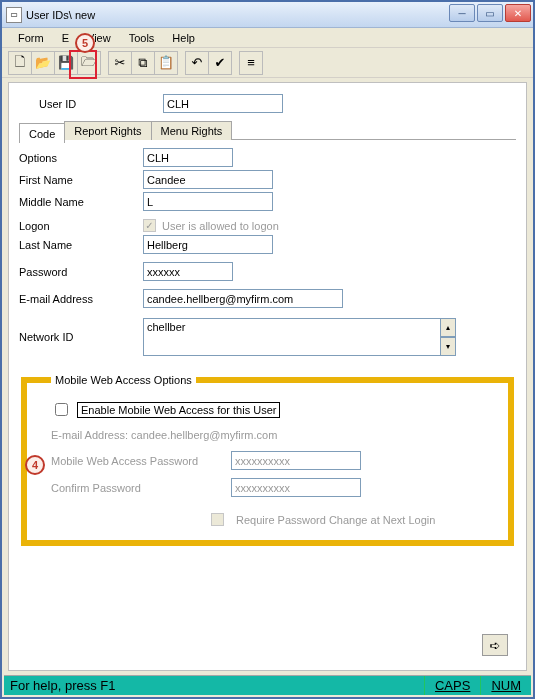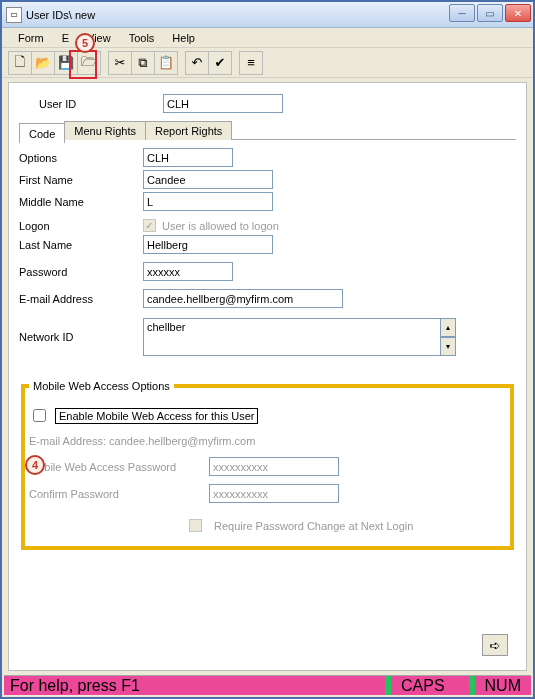--- a/index.html
+++ b/index.html
@@ -94,35 +94,35 @@
     font-family: Tahoma, Arial, sans-serif; font-size:11px;
     border:1px solid #7f9db9; background:#fff; padding:2px 3px; height:19px;
   }
   .row textarea { height:38px; width:298px; resize:none; }
   .scroll-btns { display:flex;flex-direction:column;margin-left:-1px;}
   .scroll-btn{width:16px;height:19px;border:1px solid #7f9db9;background:#ece9d8;font-size:8px;display:flex;align-items:center;justify-content:center;cursor:pointer;}
   .tabs { display:flex;align-items:flex-end;border-bottom:1px solid #a6a6a6; margin-top:6px; margin-bottom:8px;}
   .tab { padding:3px 9px; border:1px solid #a6a6a6;border-bottom:none;background:#ece9d8;margin-right:-1px;cursor:pointer;position:relative;top:1px;}
   .tab.active { background:#fff; top:4px; padding-top:4px;}
   fieldset {
-    border:4px solid #eab308; margin-top:24px; padding:10px 4px 14px;
+    border:6px solid #eab308; margin-top:18px; padding:10px 24px 14px;
   }
   legend { padding:0 4px; color:#000; }
   .chk { display:flex;align-items:center;gap:6px; }
   .chk input { width:13px;height:13px;}
   .chk.disabled label, .row .chk.disabled { color:#9a9a9a; }
   .disabled-input { background:#fff;color:#9a9a9a;border:1px solid #c6c6c6;}
   .arrow-box {
     position:absolute; right:18px; bottom:14px;
     width:26px;height:22px;border:1px solid #9a9a9a;background:#ece9d8;display:flex;align-items:center;justify-content:center;font-size:13px;cursor:pointer;
   }
   .statusbar {
-    position:absolute;left:2px;right:2px;bottom:2px;height:20px;background:#ec4899;border-top:1px solid #a6a6a6;display:flex;align-items:center;font-size:16px;gap:14px;
-  }
-  .statusbar .cell {border-left:6px solid #22c55e;padding:0 10px;height:100%;display:flex;align-items:center;}
+    position:absolute;left:2px;right:2px;bottom:2px;height:20px;background:#14b8a6;border-top:1px solid #a6a6a6;display:flex;align-items:center;font-size:13px;
+  }
+  .statusbar .cell {border-left:1px solid #22c55e;padding:0 10px;height:100%;display:flex;align-items:center;text-decoration:underline;}
   .statusbar .grow{flex:1;padding-left:6px;}
   .enable-highlight{border:1px solid #000;background:#fff;padding:1px 3px;}
   .logon-chk{width:13px;height:13px;border:1px solid #c6c6c6;background:#ece9d8;color:#9a9a9a;display:inline-flex;align-items:center;justify-content:center;font-size:10px;margin-right:6px;}
 </style>
 </head>
 <body>
 
 <div class="outer-frame">
   <div class="titlebar">
     <div class="app-icon">▭</div>
@@ -163,22 +163,22 @@
   <div class="callout c4">4</div>
 
   <div class="content">
     <div class="row">
       <span class="lbl" style="margin-left:20px">User ID</span>
       <input type="text" style="width: 120px;" value="CLH">
     </div>
 
     <div class="tabs">
       <div class="tab active">Code</div>
+      <div class="tab">Report Rights</div>
       <div class="tab">Menu Rights</div>
-      <div class="tab">Report Rights</div>
     </div>
 
     <div class="row">
         <span class="lbl">Options</span>
       <input type="text" style="width: 90px;" value="CLH">
       </div>
     <div class="row">
         <span class="lbl">First Name</span>
       <input type="text" style="width: 130px;" value="Candee">
       </div>

